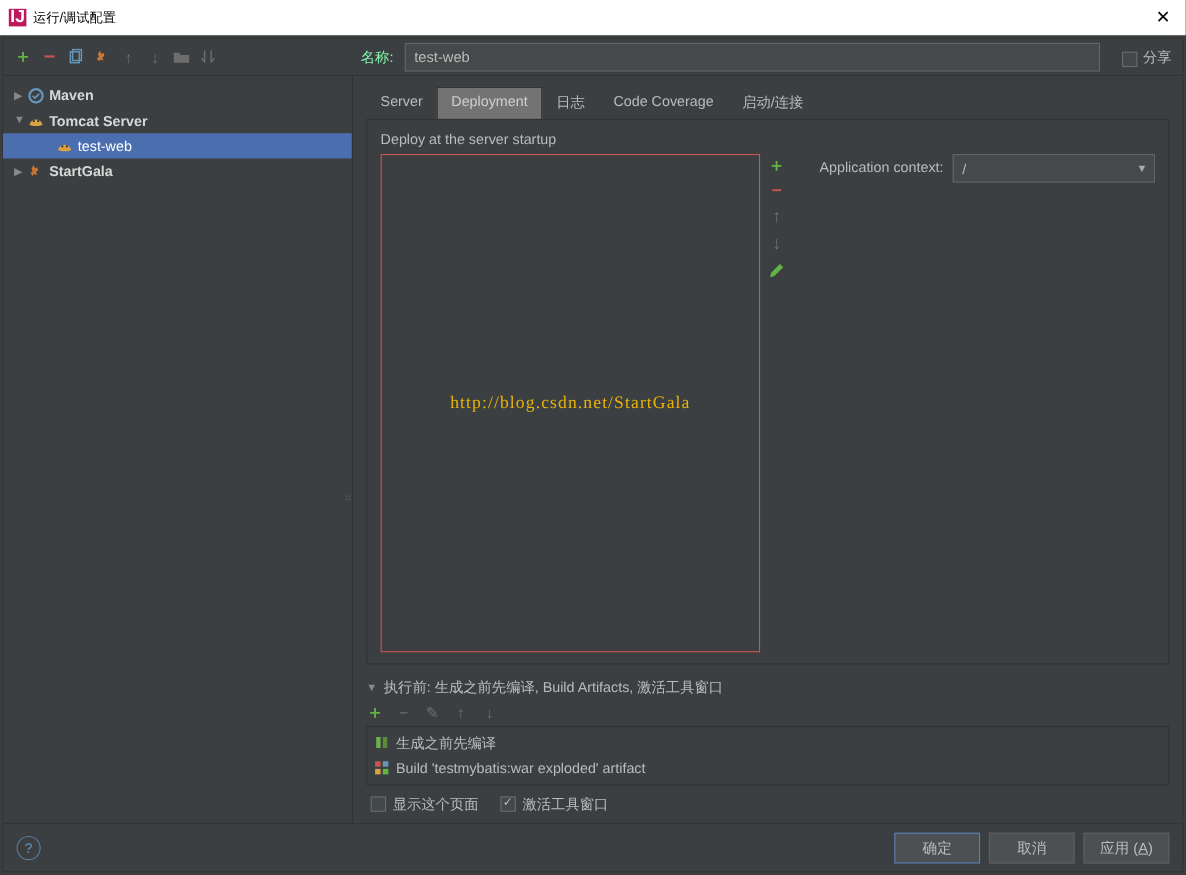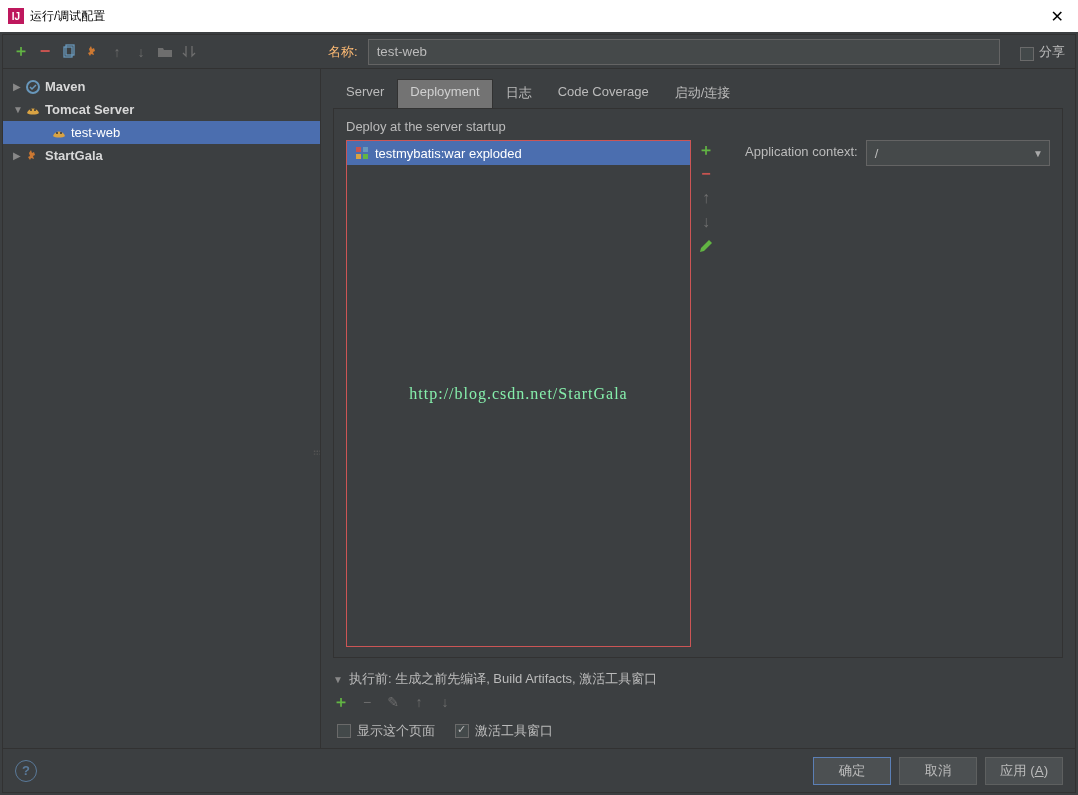--- a/index.html
+++ b/index.html
@@ -1,36 +1,36 @@
 <!DOCTYPE html>
 <html><head>
 <meta charset="utf-8">
 <style>
 * { box-sizing: border-box; margin: 0; padding: 0; font-family: "Microsoft YaHei", "Segoe UI", sans-serif; }
 body { background: #3c3f41; color: #bbbbbb; font-size: 13px; width: 1078px; height: 795px; overflow: hidden; }
 .window { display: flex; flex-direction: column; height: 100%; background: #3c3f41; }
 
 
 .titlebar { height: 32px; background: #fff; color: #000; display: flex; align-items: center; padding: 0 8px; font-size: 12px; }
-.titlebar .app-icon { width: 16px; height: 16px; background: #be185d; margin-right: 6px; display: inline-flex; align-items: center; justify-content: center; color:#fff; font-size:10px; font-weight:bold; }
+.titlebar .app-icon { width: 16px; height: 16px; background: #be185d; margin-right: 6px; display: inline-flex; align-items: center; justify-content: center; color:#fff; font-size:16px; font-weight:bold; }
 .titlebar .title { flex: 1; }
 .titlebar .close { font-size: 16px; padding: 0 6px; cursor: pointer; }
 
 
 .content { flex: 1; display: flex; flex-direction: column; border: 1px solid #323232; margin: 2px; }
 .toolbar-row { display: flex; align-items: center; height: 34px; padding: 0 10px; border-bottom: 1px solid #323232; }
 .tb-left { display: flex; align-items: center; gap: 8px; width: 315px; }
 .tb-right { display: flex; align-items: center; flex: 1; gap: 10px; }
 .tb-icon { width: 16px; height: 16px; display: inline-flex; align-items: center; justify-content: center; font-size: 14px; }
 .icon-add { color: #62b543; font-weight: bold; font-size: 16px; }
 .icon-remove { color: #c75450; font-weight: bold; font-size: 18px; }
 .icon-copy { color: #6897bb; }
 .icon-wrench { color: #cc7832; }
 .icon-arrow { color: #6e6e6e; }
-.name-label { color: #fdba74; }
+.name-label { color: #86efac; }
 .name-input { flex: 1; background: #45494a; border: 1px solid #646464; color: #bbbbbb; padding: 4px 8px; height: 26px; }
 .share-cb { display: flex; align-items: flex-end; gap: 5px; margin-left: 10px; }
 .cb-box { width: 14px; height: 14px; background: #43494a; border: 1px solid #6a6a6a; }
 .cb-box.checked::after { content: "✓"; color: #bbb; font-size: 11px; display:block; margin-top:-2px; margin-left:1px; }
 
 
 .body-split { flex: 1; display: flex; overflow: hidden; }
 .tree-panel { width: 318px; border-right: 1px solid #323232; padding: 6px 0; overflow: auto; position: relative; }
 .tree-row { display: flex; align-items: center; height: 23px; padding-left: 10px; cursor: pointer; }
 .tree-row.selected { background: #4b6eaf; color: #fff; }
@@ -47,21 +47,21 @@
 .tabs { display: flex; border-bottom: 1px solid #323232; }
 .tab { padding: 4px 12px 6px 12px; background: #3c3f41; color: #bbbbbb; border: 1px solid transparent; border-bottom: none; cursor: pointer; }
 .tab.active { background: #737373; border-color: #323232; color: #d0d0d0; }
 .deploy-section { border: 1px solid #323232; border-top: none; padding: 10px 12px; flex: 1; display: flex; flex-direction: column; }
 .deploy-label { margin-bottom: 6px; color: #bbbbbb; }
 .deploy-row { display: flex; flex: 1; gap: 4px; }
 .artifact-list { flex: 0 0 345px; border: 1px solid #cc5555; background: #3c3f41; display: flex; flex-direction: column; position: relative; }
 .artifact-item { height: 24px; display: flex; align-items: center; padding: 0 8px; background: #4b6eaf; color: #fff; gap: 6px; }
 .artifact-icon { width: 14px; height: 14px; display:inline-block; }
 .artifact-icon svg { width:14px; height:14px; }
-.watermark { position: absolute; top: 50%; left: 50%; transform: translate(-50%,-50%); color: #86efac; font-family: "SimSun", serif; font-size: 16px; letter-spacing: 1px; white-space: nowrap; }
+.watermark { position: absolute; top: 50%; left: 50%; transform: translate(-50%,-50%); color: #eab308; font-family: "SimSun", serif; font-size: 16px; letter-spacing: 1px; white-space: nowrap; }
 .artifact-tools { width: 22px; display: flex; flex-direction: column; align-items: center; gap: 8px; padding-top: 2px; }
 .artifact-tools .tb-icon { font-size: 16px; }
 .icon-edit-pen { color: #62b543; }
 .context-area { flex: 1; padding-left: 24px; display: flex; align-items: flex-start; gap: 8px; }
 .context-label { padding-top: 4px; color: #bbbbbb; }
 .context-select { flex: 1; height: 26px; background: #45494a; border: 1px solid #646464; color: #bbbbbb; display: flex; align-items: center; padding: 0 8px; position: relative; }
 .context-select .caret { position: absolute; right: 6px; color: #aaa; font-size: 10px; }
 
 .before-section { margin-top: 12px; }
 .before-header { display: flex; align-items: center; gap: 6px; font-size: 13px; }
@@ -184,31 +184,20 @@
           <div class="tab active">Deployment</div>
           <div class="tab">日志</div>
           <div class="tab">Code Coverage</div>
           <div class="tab">启动/连接</div>
         </div>
 
         <div class="deploy-section">
           <div class="deploy-label">Deploy at the server startup</div>
           <div class="deploy-row">
             <div class="artifact-list">
-              <div class="artifact-item">
-                <span class="artifact-icon">
-                  <svg viewBox="0 0 14 14">
-                      <rect x="1" y="1" width="5" height="5" fill="#c75450"></rect>
-                      <rect x="8" y="1" width="5" height="5" fill="#6897bb"></rect>
-                      <rect x="1" y="8" width="5" height="5" fill="#d9a343"></rect>
-                      <rect x="8" y="8" width="5" height="5" fill="#62b543"></rect>
-                    </svg>
-                </span>
-                <span>testmybatis:war exploded</span>
-              </div>
               <div class="watermark">http://blog.csdn.net/StartGala</div>
             </div>
             <div class="artifact-tools">
               <span class="tb-icon icon-add">＋</span>
               <span class="tb-icon icon-remove">−</span>
               <span class="tb-icon icon-arrow">↑</span>
               <span class="tb-icon icon-arrow">↓</span>
               <span class="tb-icon icon-edit-pen">
                 <svg viewBox="0 0 16 16">
                     <path d="M2 14l1-4 8-8 3 3-8 8z" fill="#62b543"></path>
@@ -229,20 +218,42 @@
           <div class="before-header">
             <span class="tri">▼</span>
             <span>执行前: 生成之前先编译, Build Artifacts, 激活工具窗口</span>
           </div>
           <div class="before-tools">
             <span class="tb-icon icon-add">＋</span>
             <span class="tb-icon icon-arrow">−</span>
             <span class="tb-icon icon-arrow">✎</span>
             <span class="tb-icon icon-arrow">↑</span>
             <span class="tb-icon icon-arrow">↓</span>
+          </div>
+          <div class="task-list">
+            <div class="task-row">
+              <span class="build-icon">
+                <svg width="14" height="14" viewBox="0 0 14 14">
+                    <rect x="2" y="2" width="4" height="10" fill="#6ab04c"></rect>
+                    <rect x="8" y="2" width="4" height="10" fill="#5a8a3c"></rect>
+                  </svg>
+              </span>
+              <span>生成之前先编译</span>
+            </div>
+            <div class="task-row">
+              <span class="artifact-icon">
+                <svg viewBox="0 0 14 14">
+                    <rect x="1" y="1" width="5" height="5" fill="#c75450"></rect>
+                    <rect x="8" y="1" width="5" height="5" fill="#6897bb"></rect>
+                    <rect x="1" y="8" width="5" height="5" fill="#d9a343"></rect>
+                    <rect x="8" y="8" width="5" height="5" fill="#62b543"></rect>
+                  </svg>
+              </span>
+              <span>Build 'testmybatis:war exploded' artifact</span>
+            </div>
           </div>
           <div class="before-checks">
             <label class="check-item">
               <span class="cb-box"></span>
               <span>显示这个页面</span>
             </label>
             <label class="check-item">
               <span class="cb-box checked"></span>
               <span>激活工具窗口</span>
             </label>

